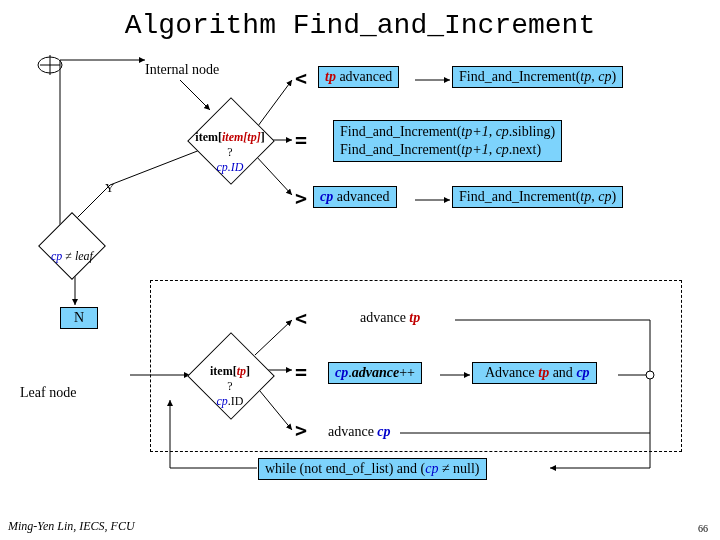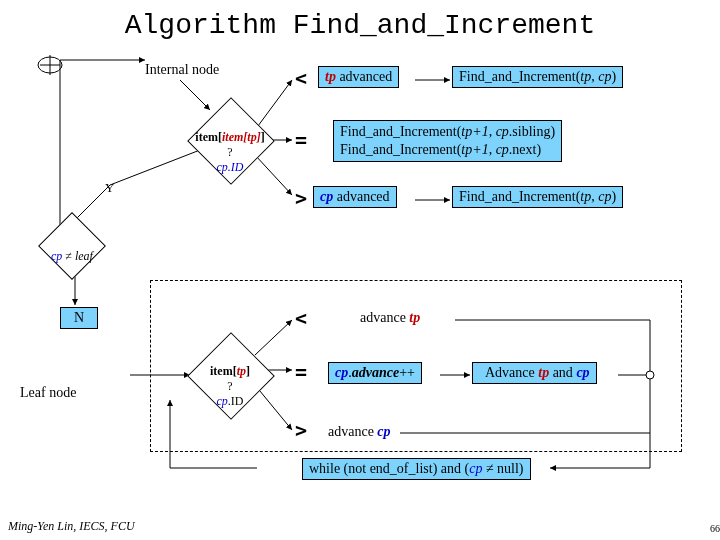--- a/index.html
+++ b/index.html
@@ -54,21 +54,21 @@
   }
   .footer {
     position: absolute;
     bottom: 6px;
     left: 8px;
     font-size: 12px;
   }
   .slidenum {
     position: absolute;
     bottom: 6px;
-    right: 0;
+    right: 12px;
     font-size: 10px;
   }
   .big-dash {
     position: absolute;
     border: 1px dashed #000;
   }
   .red { color: #c00000; }
   .blue { color: #0000cc; }
   .italic { font-style: italic; }
   .bold { font-weight: bold; }
@@ -199,18 +199,18 @@
 </div>
 <div class="box" style="left:472px; top:362px;padding-left:12px;">
   Advance <span class="red italic bold">tp</span> and <span class="blue italic bold">cp</span>
 </div>
 
 <div class="op" style="left:295px; top:418px;">&gt;</div>
 <div class="label" style="left:328px; top:424px;">
   advance <span class="blue italic bold">cp</span>
 </div>
 
-<div class="box" style="left:258px; top:458px;margin-left:44px;">
+<div class="box" style="left:258px; top:458px;">
   while (not end_of_list) and (<span class="blue italic">cp</span> ≠ null)
 </div>
 
 <div class="footer italic">Ming-Yen Lin, IECS, FCU</div>
 <div class="slidenum">66</div>
 
 </body></html>

